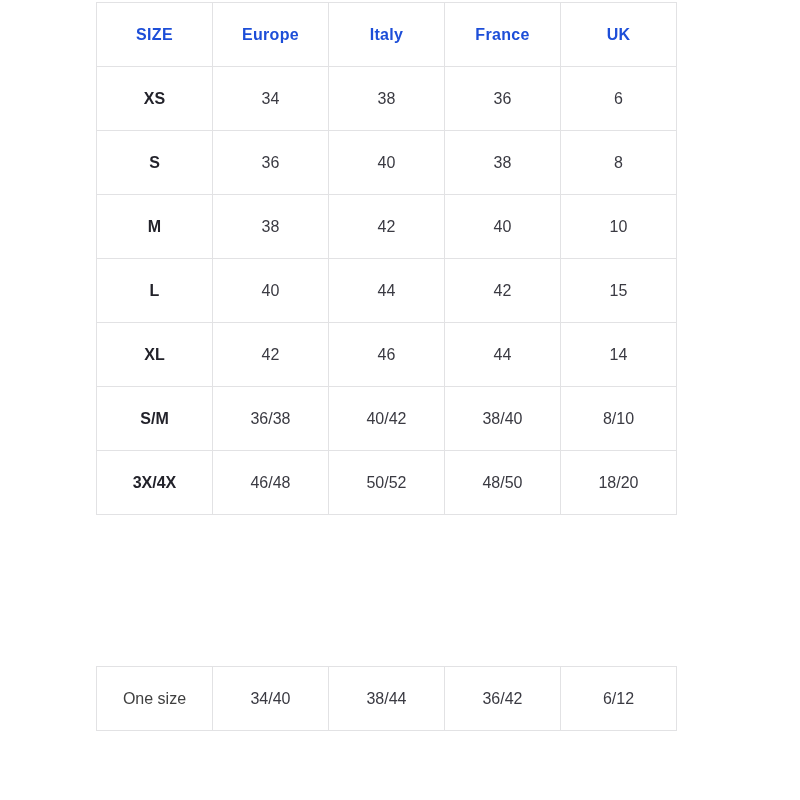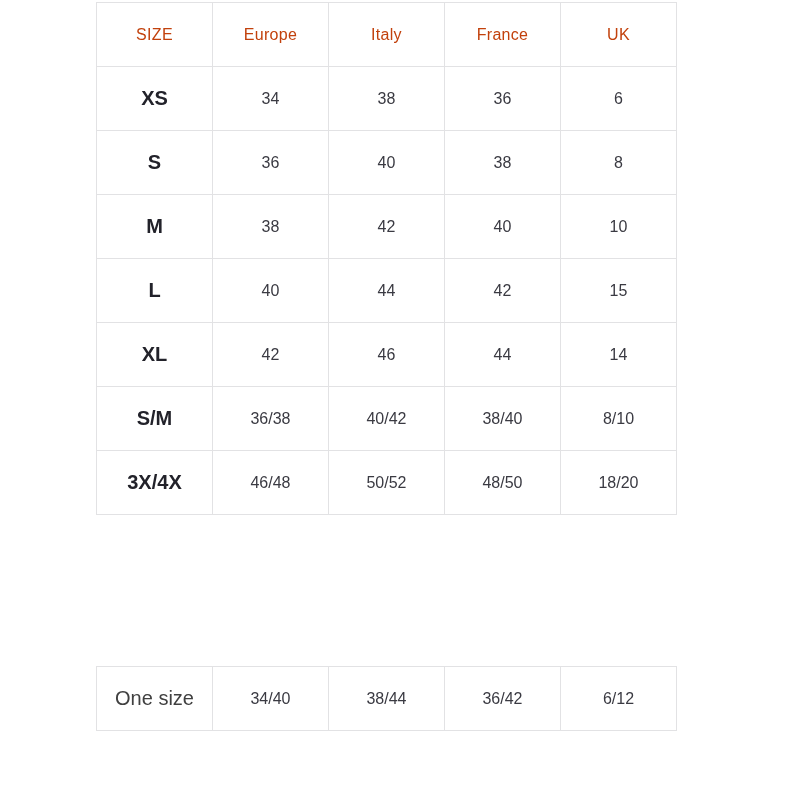--- a/index.html
+++ b/index.html
@@ -46,29 +46,29 @@
     padding: 0;
     height: 63px;
   }
   table.size-table col.c0 { width: 116px; }
   table.size-table col.c1 { width: 116px; }
   table.size-table col.c2 { width: 116px; }
   table.size-table col.c3 { width: 116px; }
   table.size-table col.c4 { width: 116px; }
 
   table.size-table thead th {
-    font-weight: normal;
+    font-weight: bold;
     font-size: 16px;
-    color: #c2410c;
+    color: #1d4ed8;
     letter-spacing: 0.3px;
   }
   table.size-table tbody td.rowhead {
     font-weight: bold;
     color: #22222a;
-    font-size: 20px;
+    font-size: 16px;
   }
   table.size-table tbody td.val {
     font-weight: 400;
     color: #3a3a42;
     font-size: 16px;
   }
   #secondary-table td {
     height: 63px;
   }
   #secondary-table td.rowhead {

